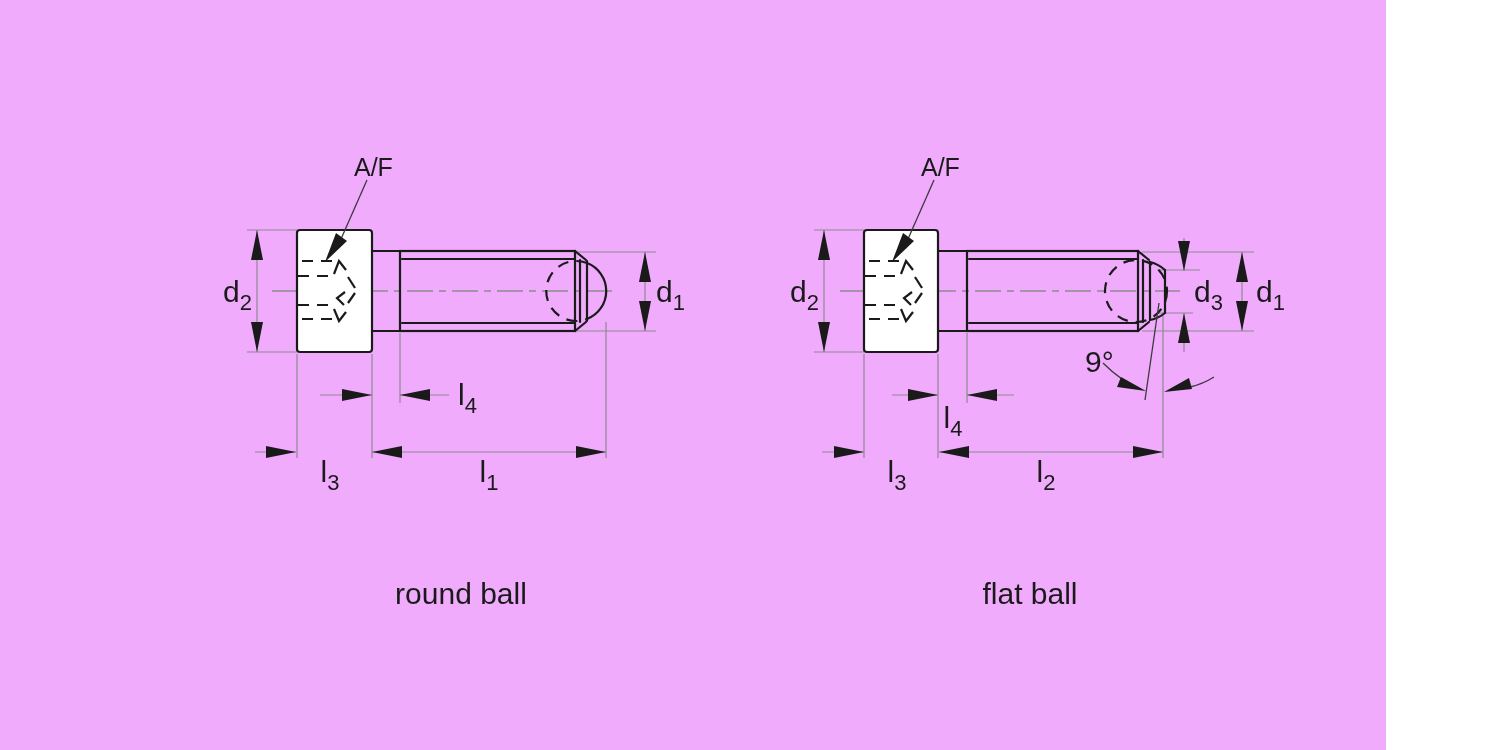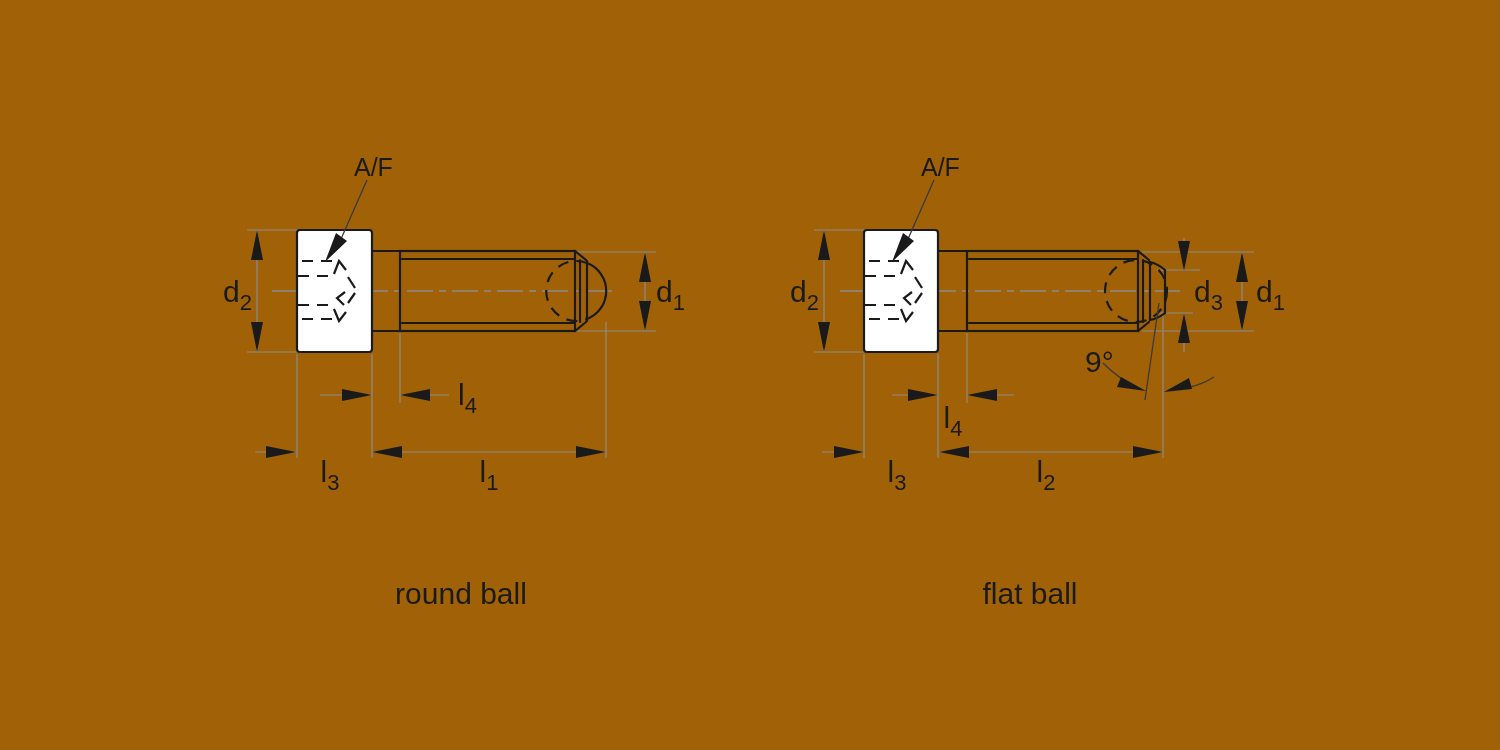--- a/index.html
+++ b/index.html
@@ -1,16 +1,16 @@
 <!DOCTYPE html>
 <html><head>
 <meta charset="utf-8">
 <style>
   html,body{margin:0;padding:0;background:#ffffff;}
-  .stage{position:relative;width:1500px;height:750px;background:#a16207;overflow:hidden;}
+  .stage{position:relative;width:1386px;height:750px;background:#f0abfc;overflow:hidden;}
   svg{display:block;}
   text{font-family:"Liberation Sans","DejaVu Sans",sans-serif;fill:#1a1a1a;}
   .lbl{font-size:30px;}
   .sub{font-size:22px;}
   .af{font-size:25px;}
   .cap{font-size:30px;}
   .outline{stroke:#1a1a1a;stroke-width:2.2;fill:none;stroke-linecap:round;}
   .outline-fill{stroke:#1a1a1a;stroke-width:2.2;fill:#ffffff;}
   .hidden-dash{stroke:#1a1a1a;stroke-width:2.2;fill:none;stroke-dasharray:11 8;stroke-linecap:butt;}
   .hidden-seg{stroke:#1a1a1a;stroke-width:2.2;fill:none;stroke-linecap:butt;stroke-linejoin:miter;}

